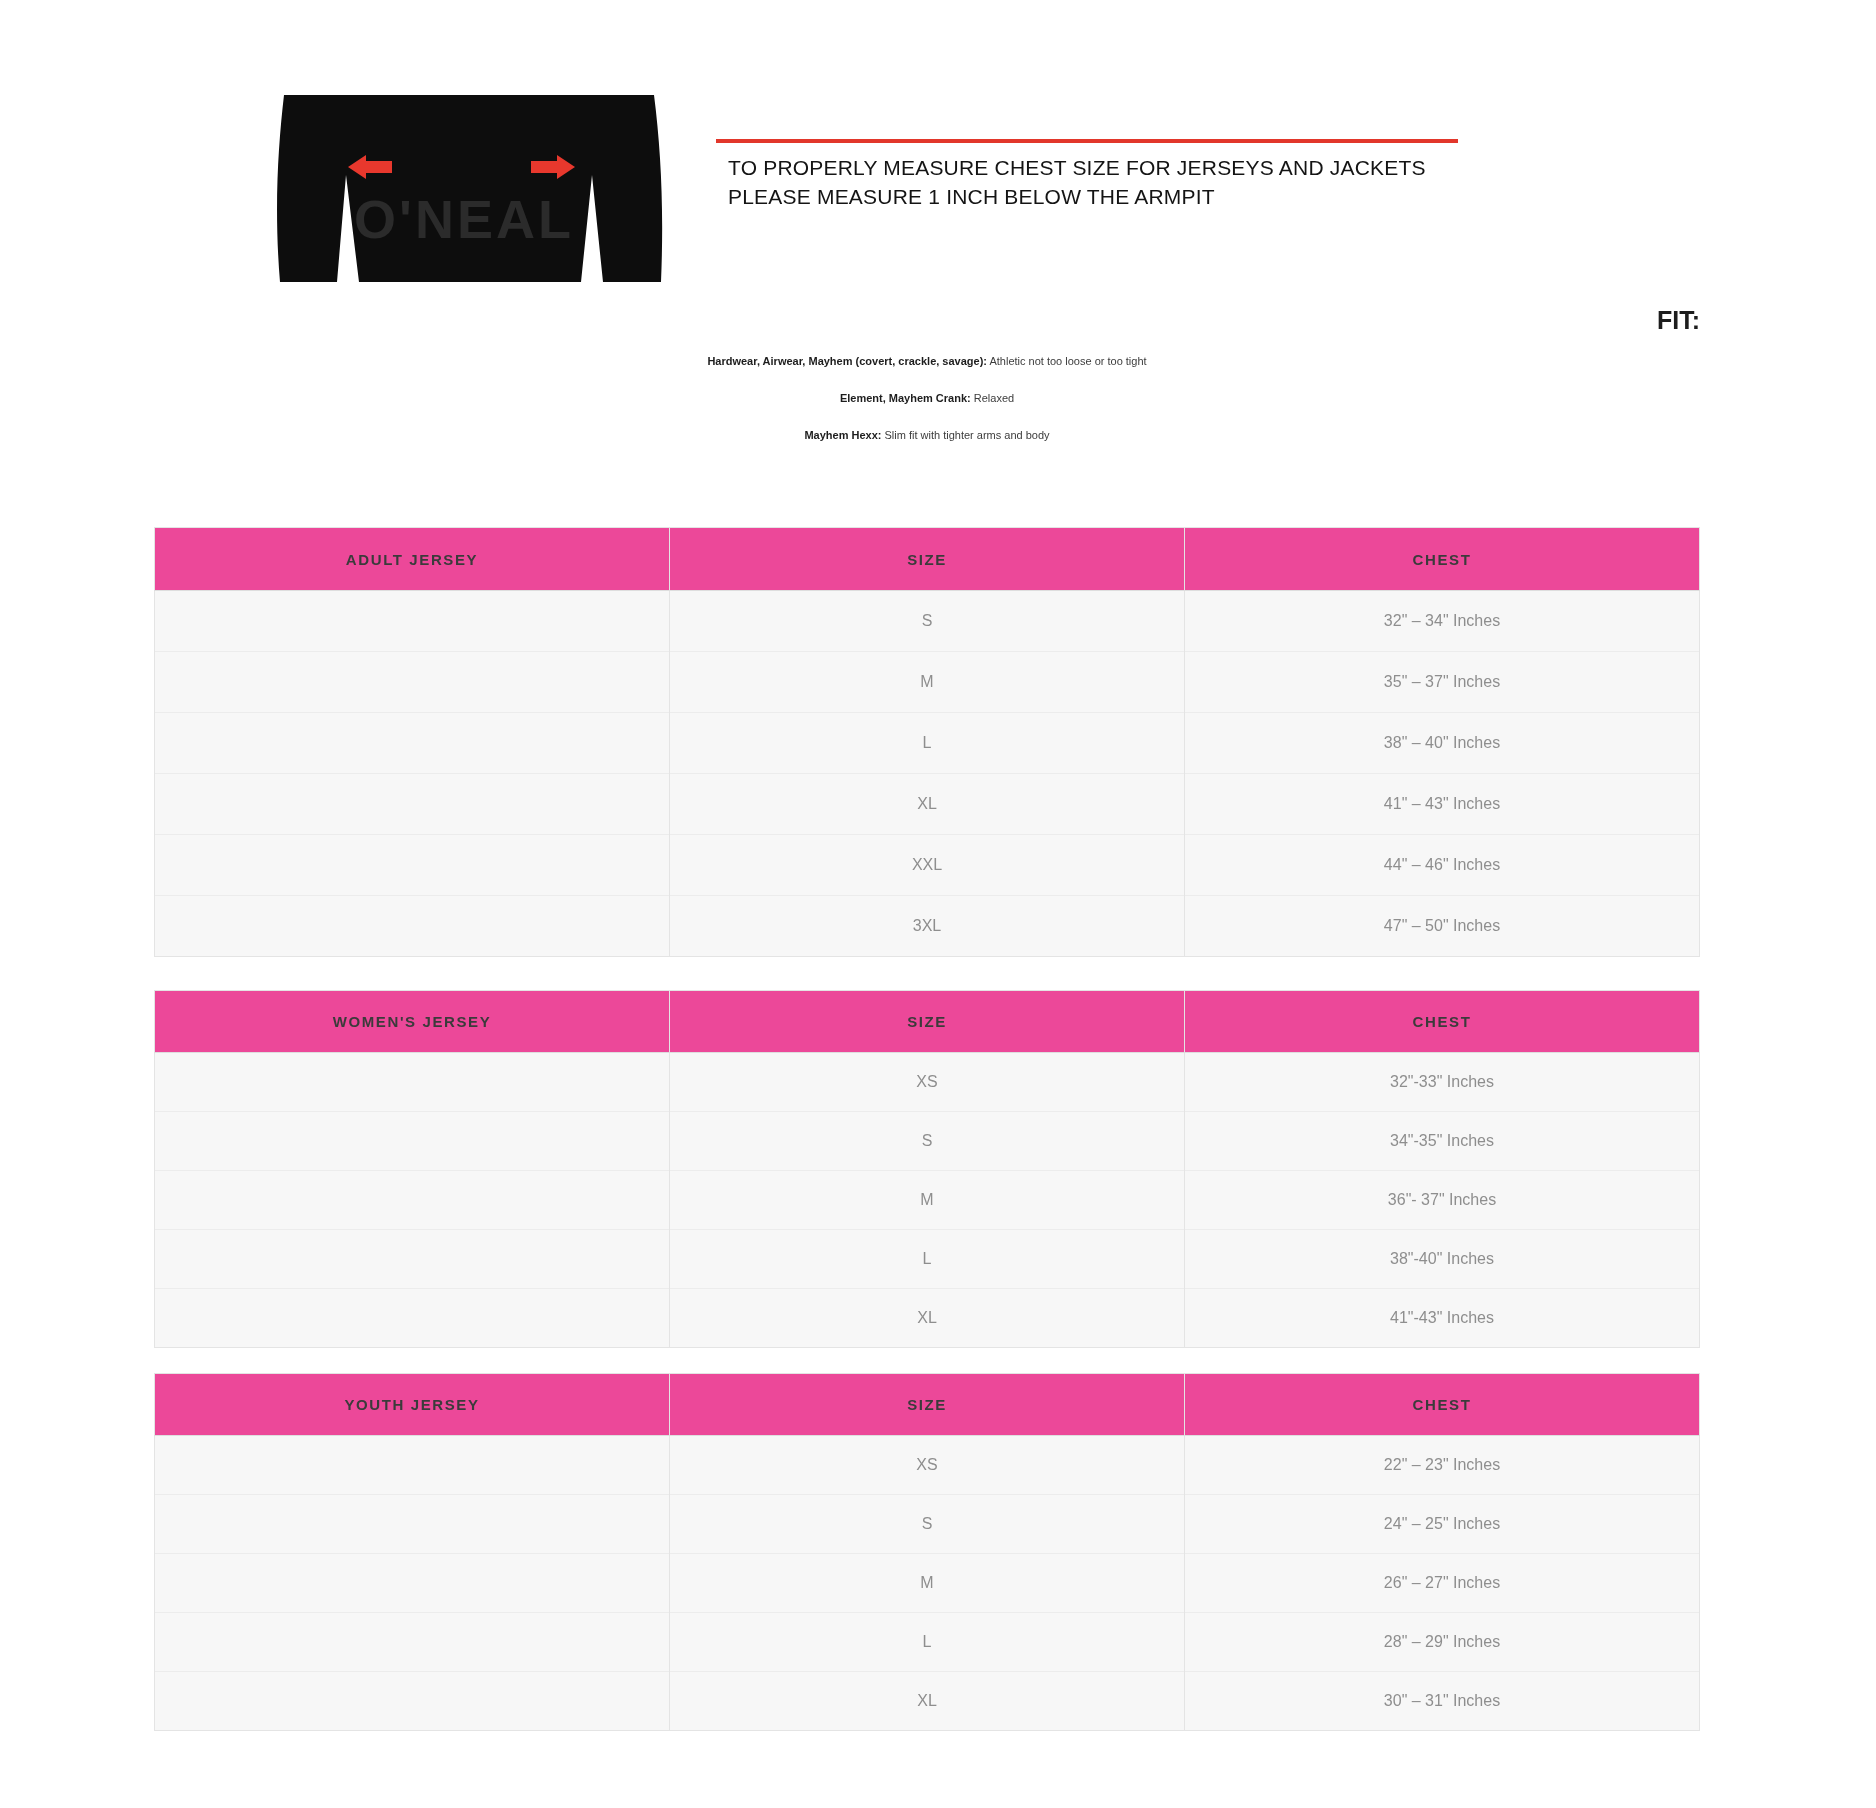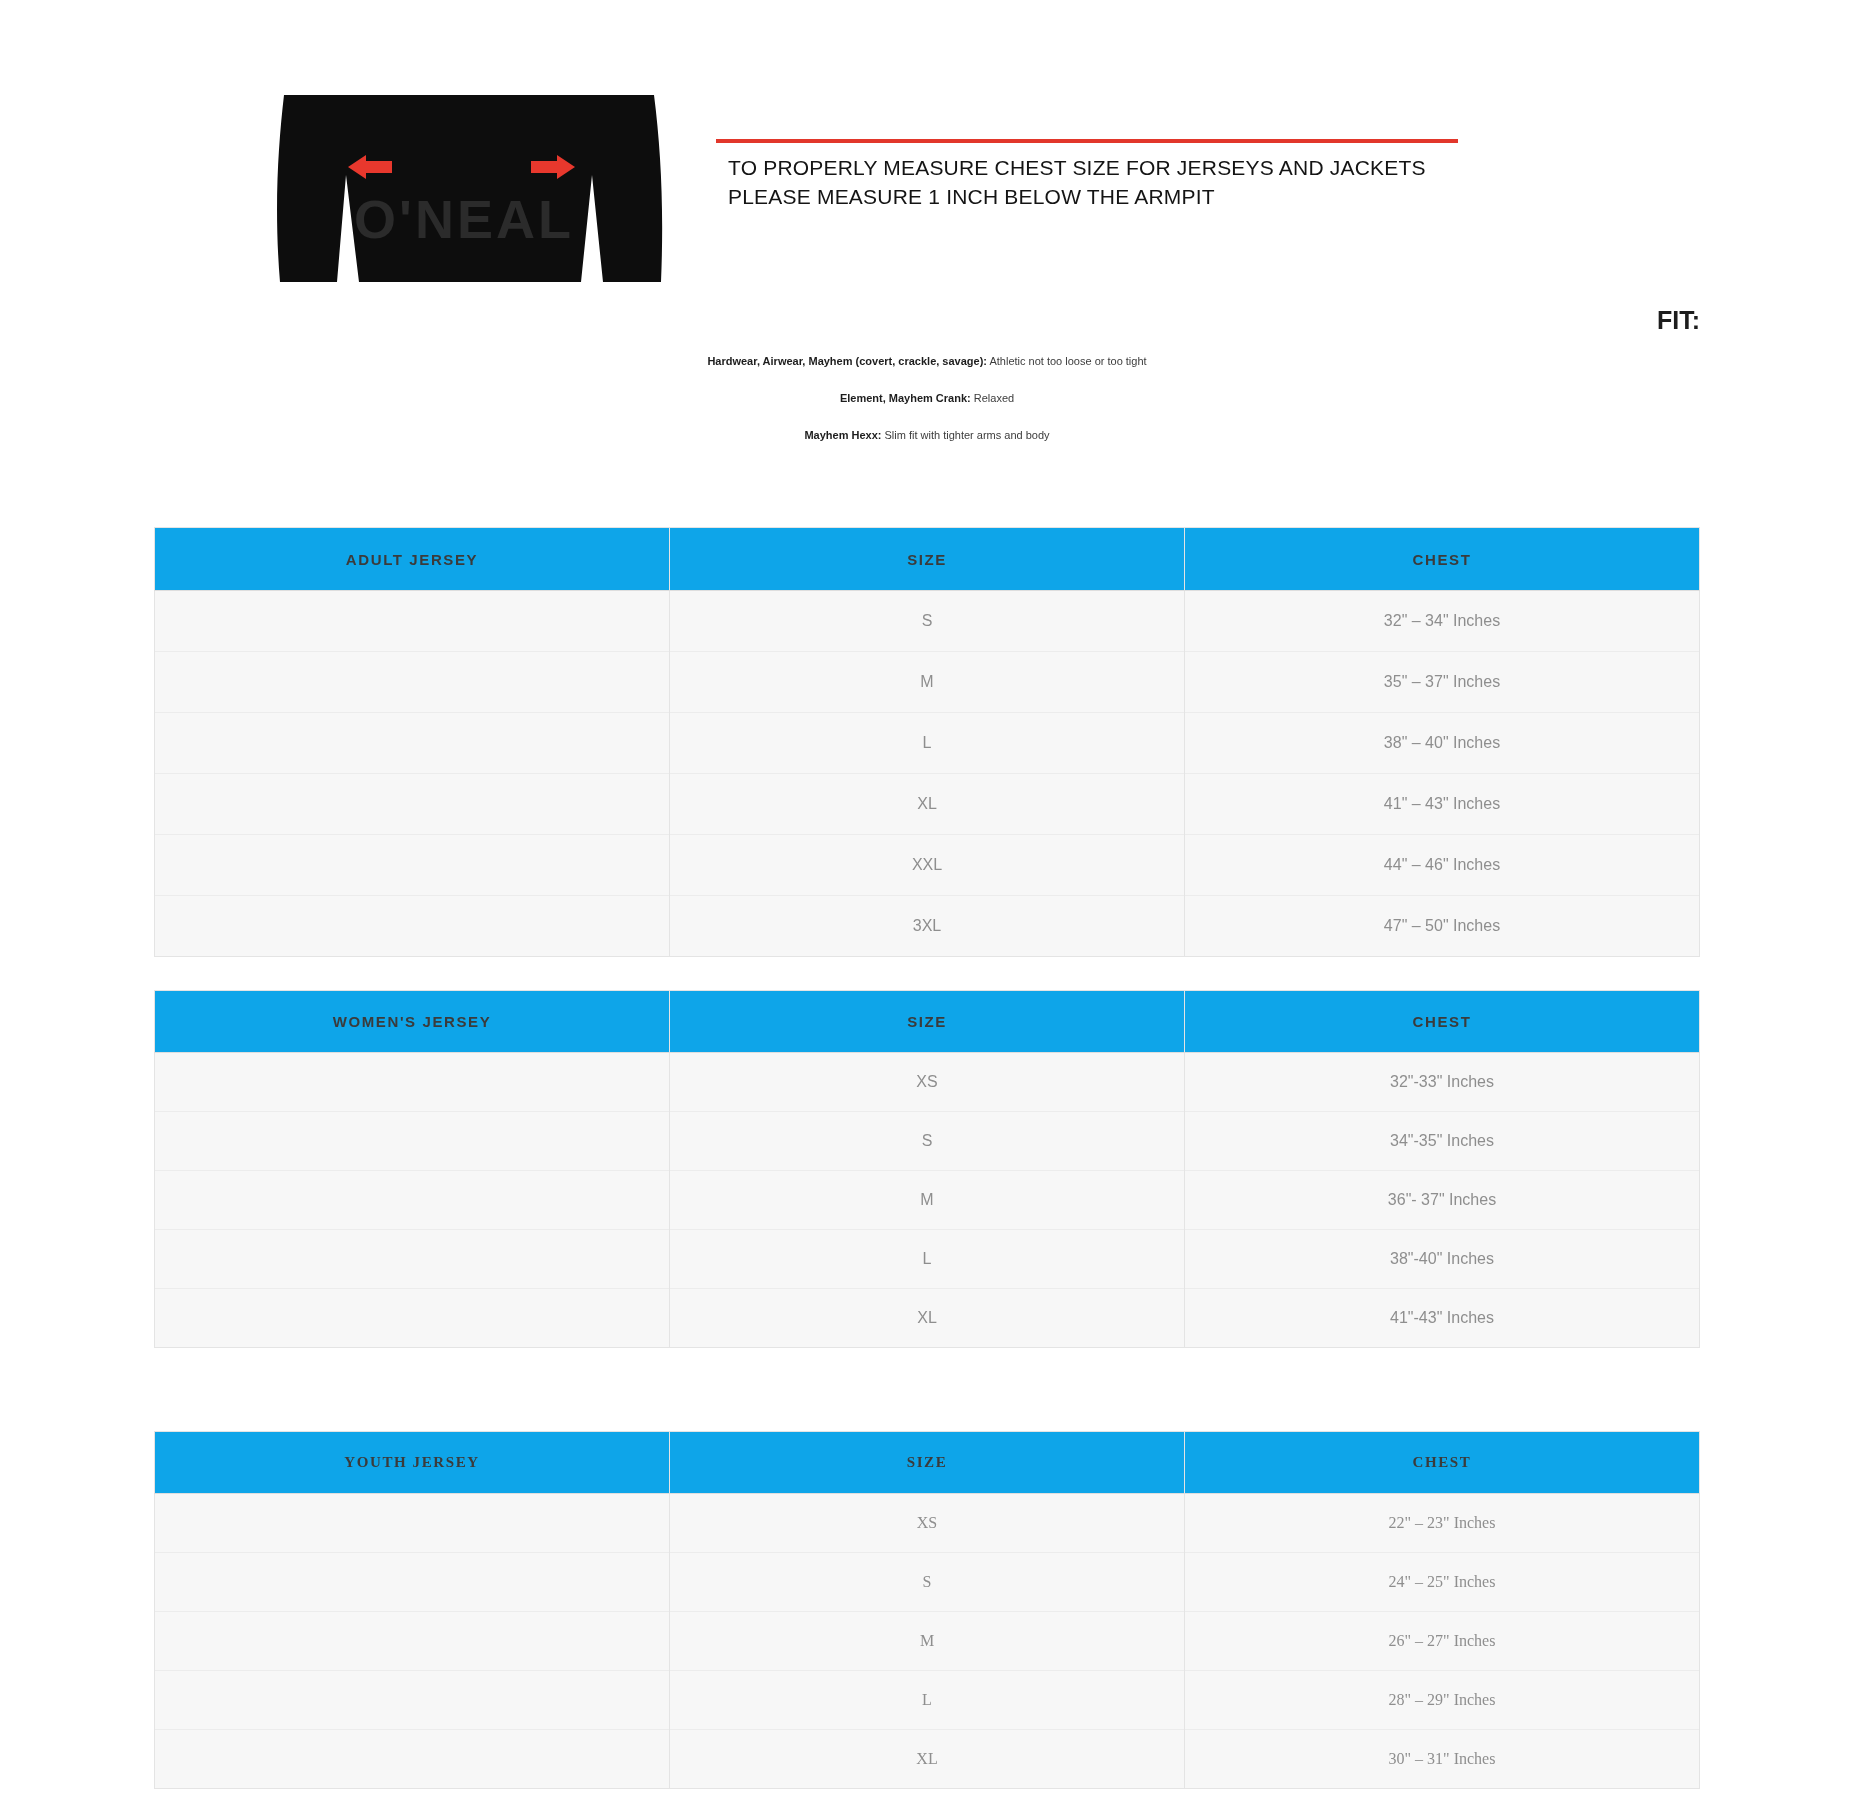--- a/index.html
+++ b/index.html
@@ -23,31 +23,31 @@
   .fit-heading{margin:0 0 20px 0;font-size:25px;color:#1d1d1d;font-weight:bold;text-align:right;}
   .fit-line{margin:0 0 24px 0;font-size:11px;color:#3c3c3c;line-height:1.18;}
   .fit-line b{color:#1d1d1d;}
 
   
   table.size-table{
     position:absolute;left:154px;width:1546px;border-collapse:collapse;table-layout:fixed;
     background:#ffffff;border:1px solid #e4e4e4;
   }
   table.size-table th{
-    background:#0ea5e9;font-weight:bold;font-size:15px;letter-spacing:1.6px;color:#3b3b3b;
+    background:#ec4899;font-weight:bold;font-size:15px;letter-spacing:1.6px;color:#3b3b3b;
     border-left:1px solid #e4e4e4;border-right:1px solid #e4e4e4;border-bottom:1px solid #dedede;
     text-align:center;
   }
   table.size-table td{
     background:#f7f7f7;font-size:16px;color:#8e8e8e;text-align:center;
     border-left:1px solid #e4e4e4;border-right:1px solid #e4e4e4;border-top:1px solid #ececec;
   }
   #table-adult{top:527px;}
   #table-womens{top:990px;padding-left:13px;}
-  #table-youth{top:1431px;font-family:Liberation Serif, serif;}
+  #table-youth{top:1373px;}
   #table-adult th{height:60px;}  #table-adult td{height:58px;}
   #table-womens th,#table-youth th{height:59px;}
   #table-womens td,#table-youth td{height:56px;}
 </style>
 </head>
 <body>
 
 <div class="jersey">
   <svg viewBox="0 0 398 187" width="398" height="187">
     <path fill="#0d0d0d" d="M14,0 L384,0 C391,55 394,115 391,187 L333,187 L322,80 L311,187 L89,187 L76,80 L67,187 L10,187 C4,115 8,52 14,0 Z"></path>

